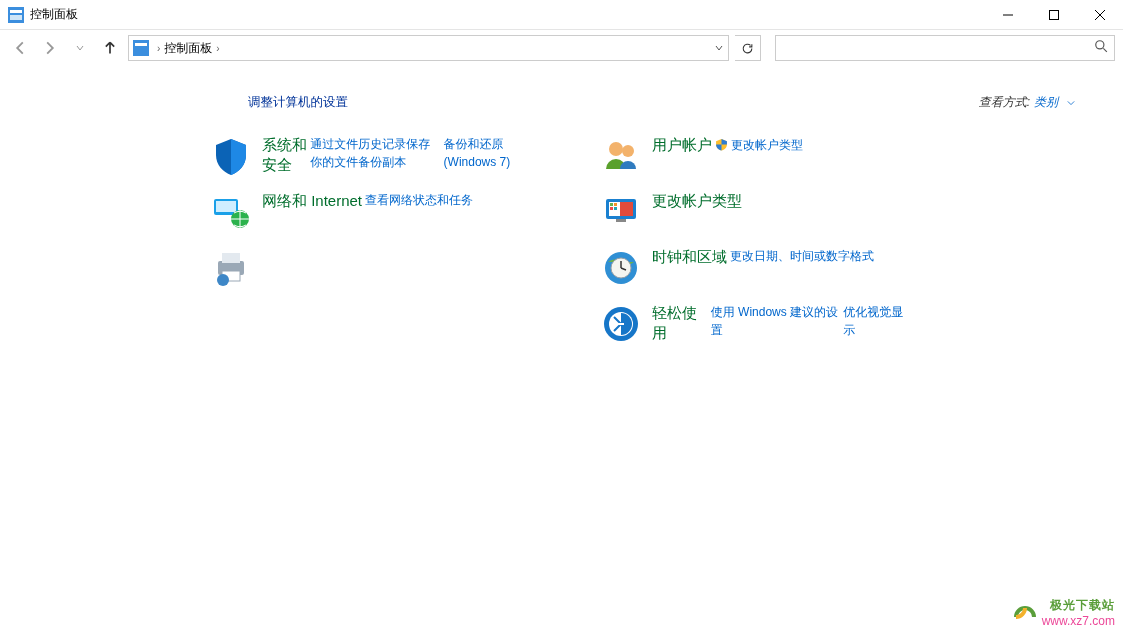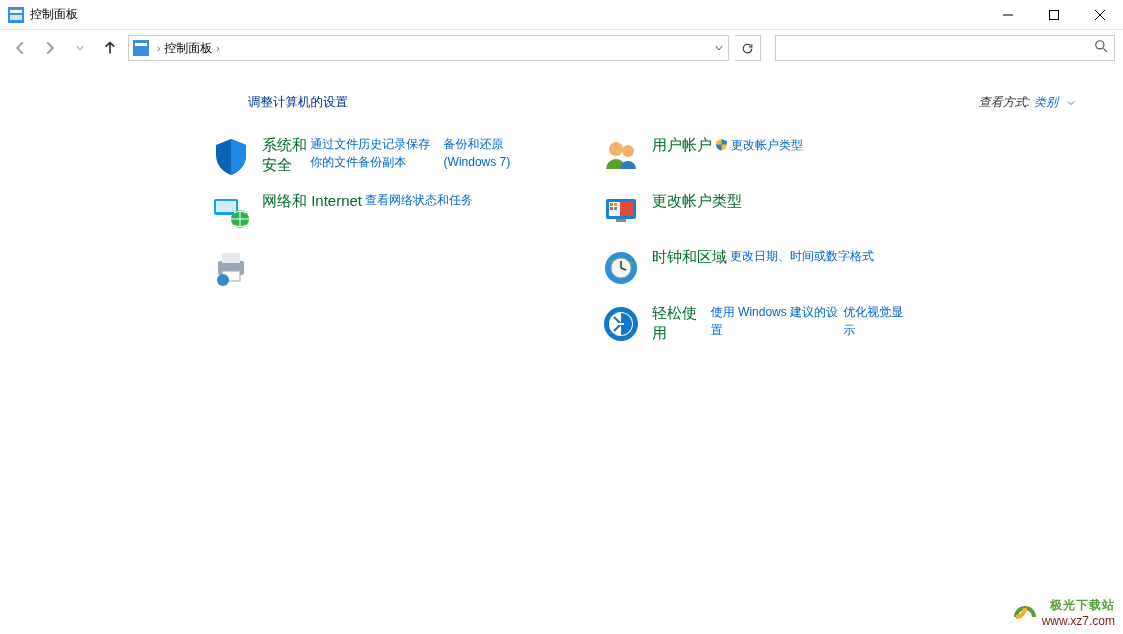--- a/index.html
+++ b/index.html
@@ -40,21 +40,21 @@
 .cat-body { display:flex; flex-direction:row; gap:3px; }
 .cat-title { color: #006d2c; font-size: 15px; line-height:1.3; }
 .cat-link { color: #0066cc; font-size: 12px; line-height:1.5; }
 .link-with-shield { display:flex; align-items:center; gap:3px; }
 
 .highlight-box { border: 2.5px solid #e21b1b; padding: 2px 6px 2px 2px; display:inline-flex; align-items:center; }
 
 
 .watermark { position:absolute; right:8px; bottom:6px; text-align:right; font-size:12px; }
 .wm-top{ color:#5a9e3a; font-weight:bold; letter-spacing:1px; }
-.wm-bot{ color:#7f1d1d; }
+.wm-bot{ color:#ec4899; }
 </style>
 </head>
 <body>
 
 <div class="titlebar">
   <span class="app-icon">
     <svg viewBox="0 0 16 16">
         <rect width="16" height="16" fill="#3b8ede"></rect>
         <rect x="2" y="3" width="12" height="3" fill="#fff"></rect>
         <rect x="2" y="8" width="12" height="5" fill="#cfe5f7"></rect>

